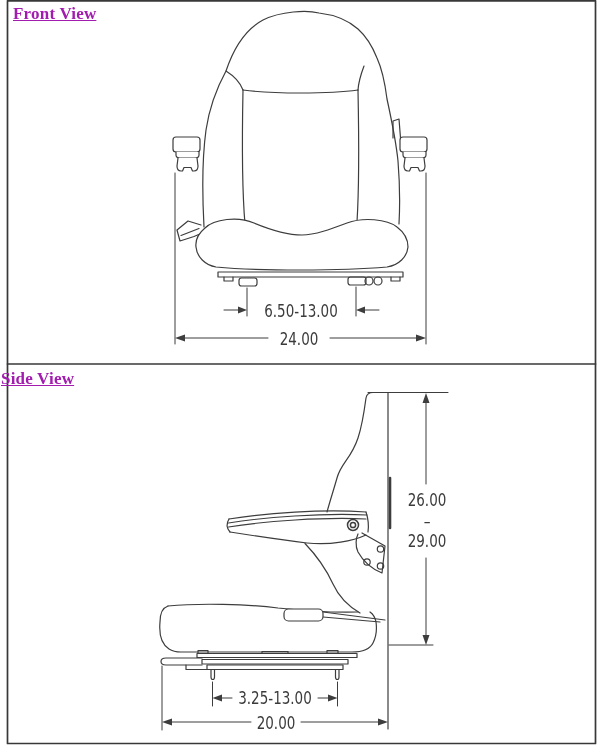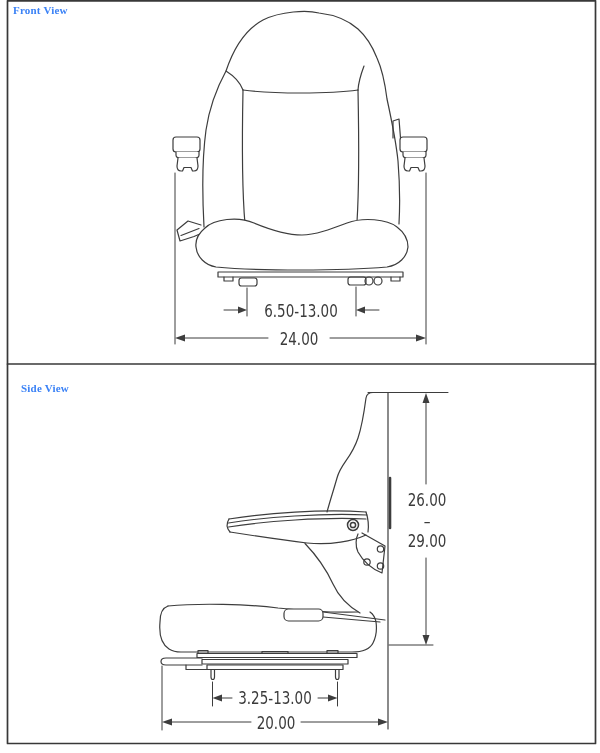--- a/index.html
+++ b/index.html
@@ -8,27 +8,28 @@
     width:600px;height:753px;
     background:#fff;
     font-family:"Liberation Sans",sans-serif;
     overflow:hidden;
   }
   .linework{position:absolute;left:0;top:0;}
   .view-label{
     position:absolute;
     font-family:"Liberation Serif",serif;
     font-weight:bold;
-    font-size:11px;
-    color:#3b82f6;
+    font-size:17px;
+    color:#a21caf;
     letter-spacing:.2px;
     white-space:nowrap;
+    text-decoration:underline;
   }
   #front-label{left:13px;top:4px;}
-  #side-label{left:21px;top:369px;margin-top:13px;}
+  #side-label{left:1px;top:369px;}
   .dim-label{
     position:absolute;
     font-family:"DejaVu Sans",sans-serif;
     font-size:18px;
     color:#3b3b3b;
     white-space:nowrap;
     transform:translate(-50%,-50%) scaleX(.75);
     transform-origin:center;
   }
   #dim-front-spacing{left:301px;top:310px;}

